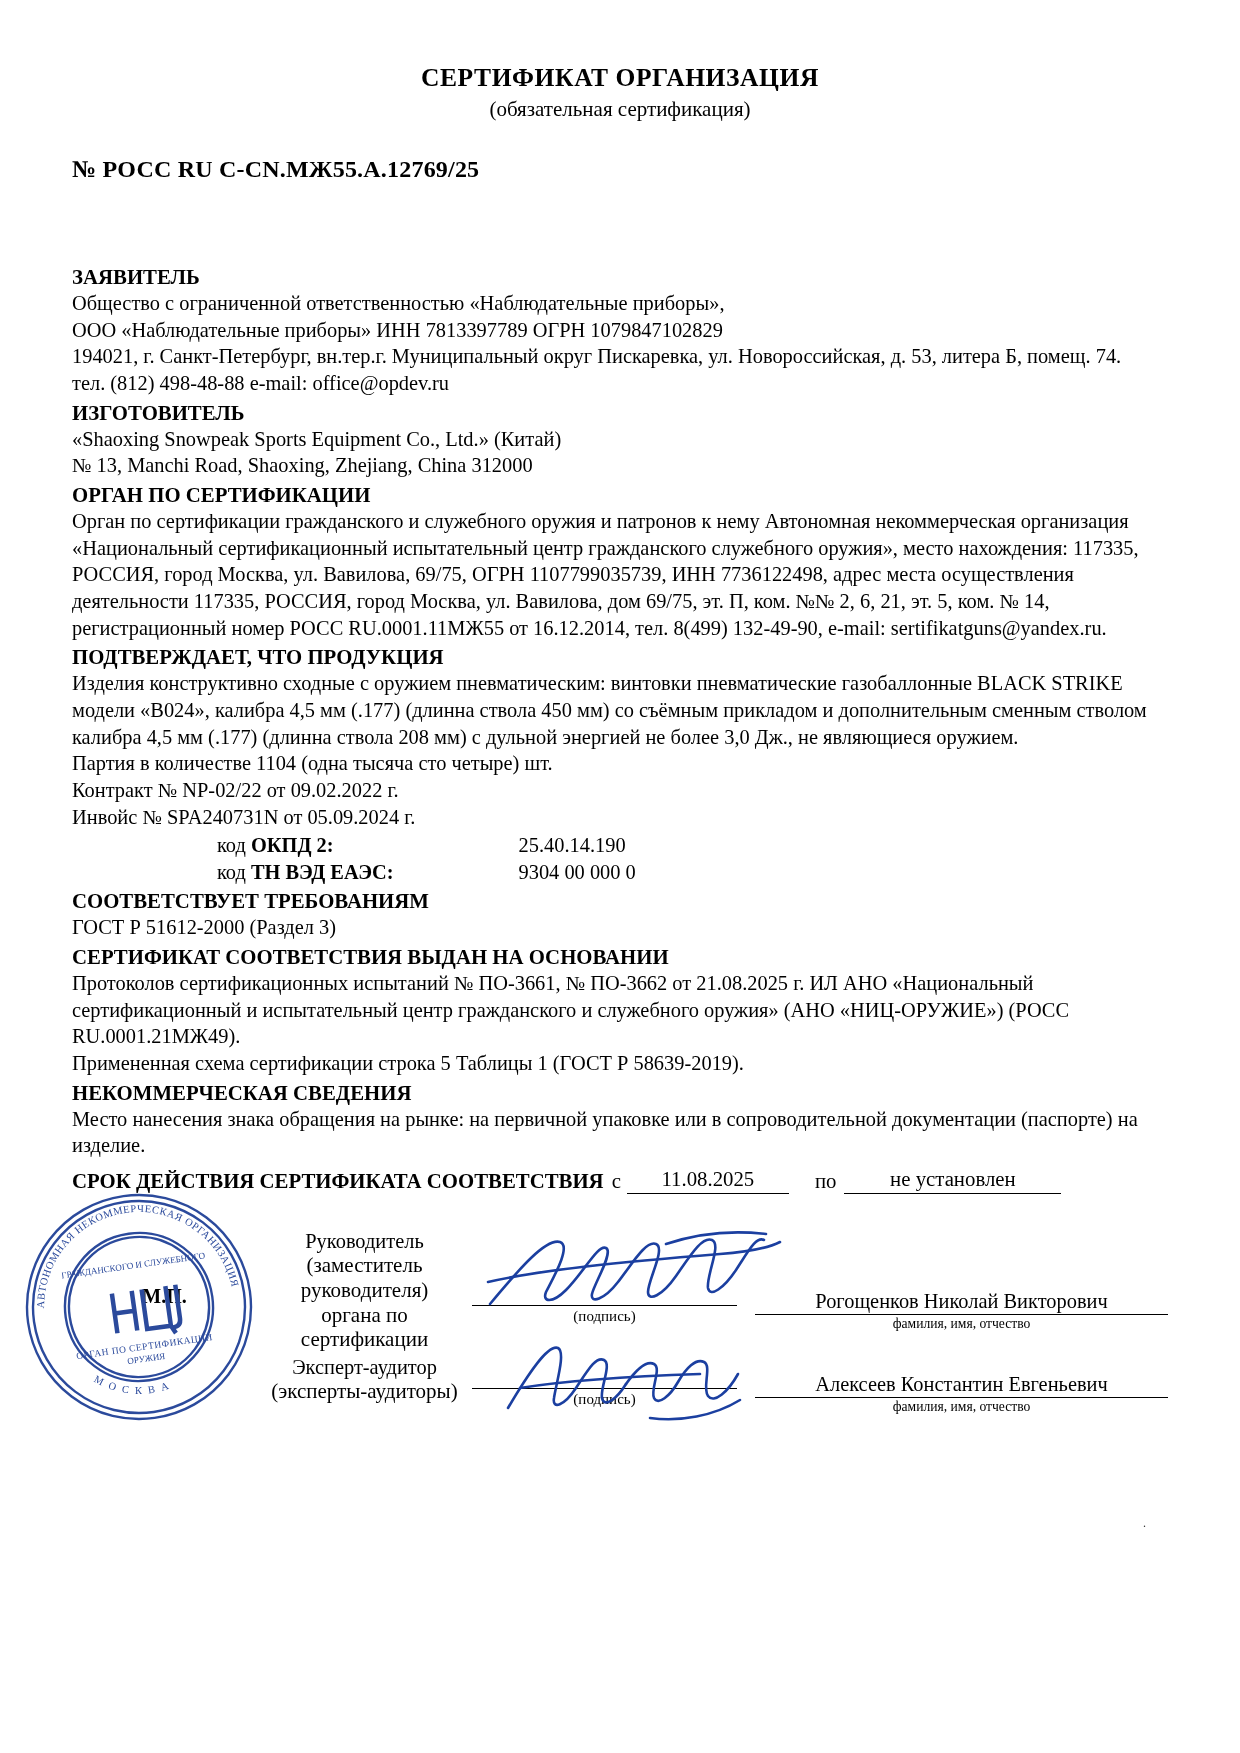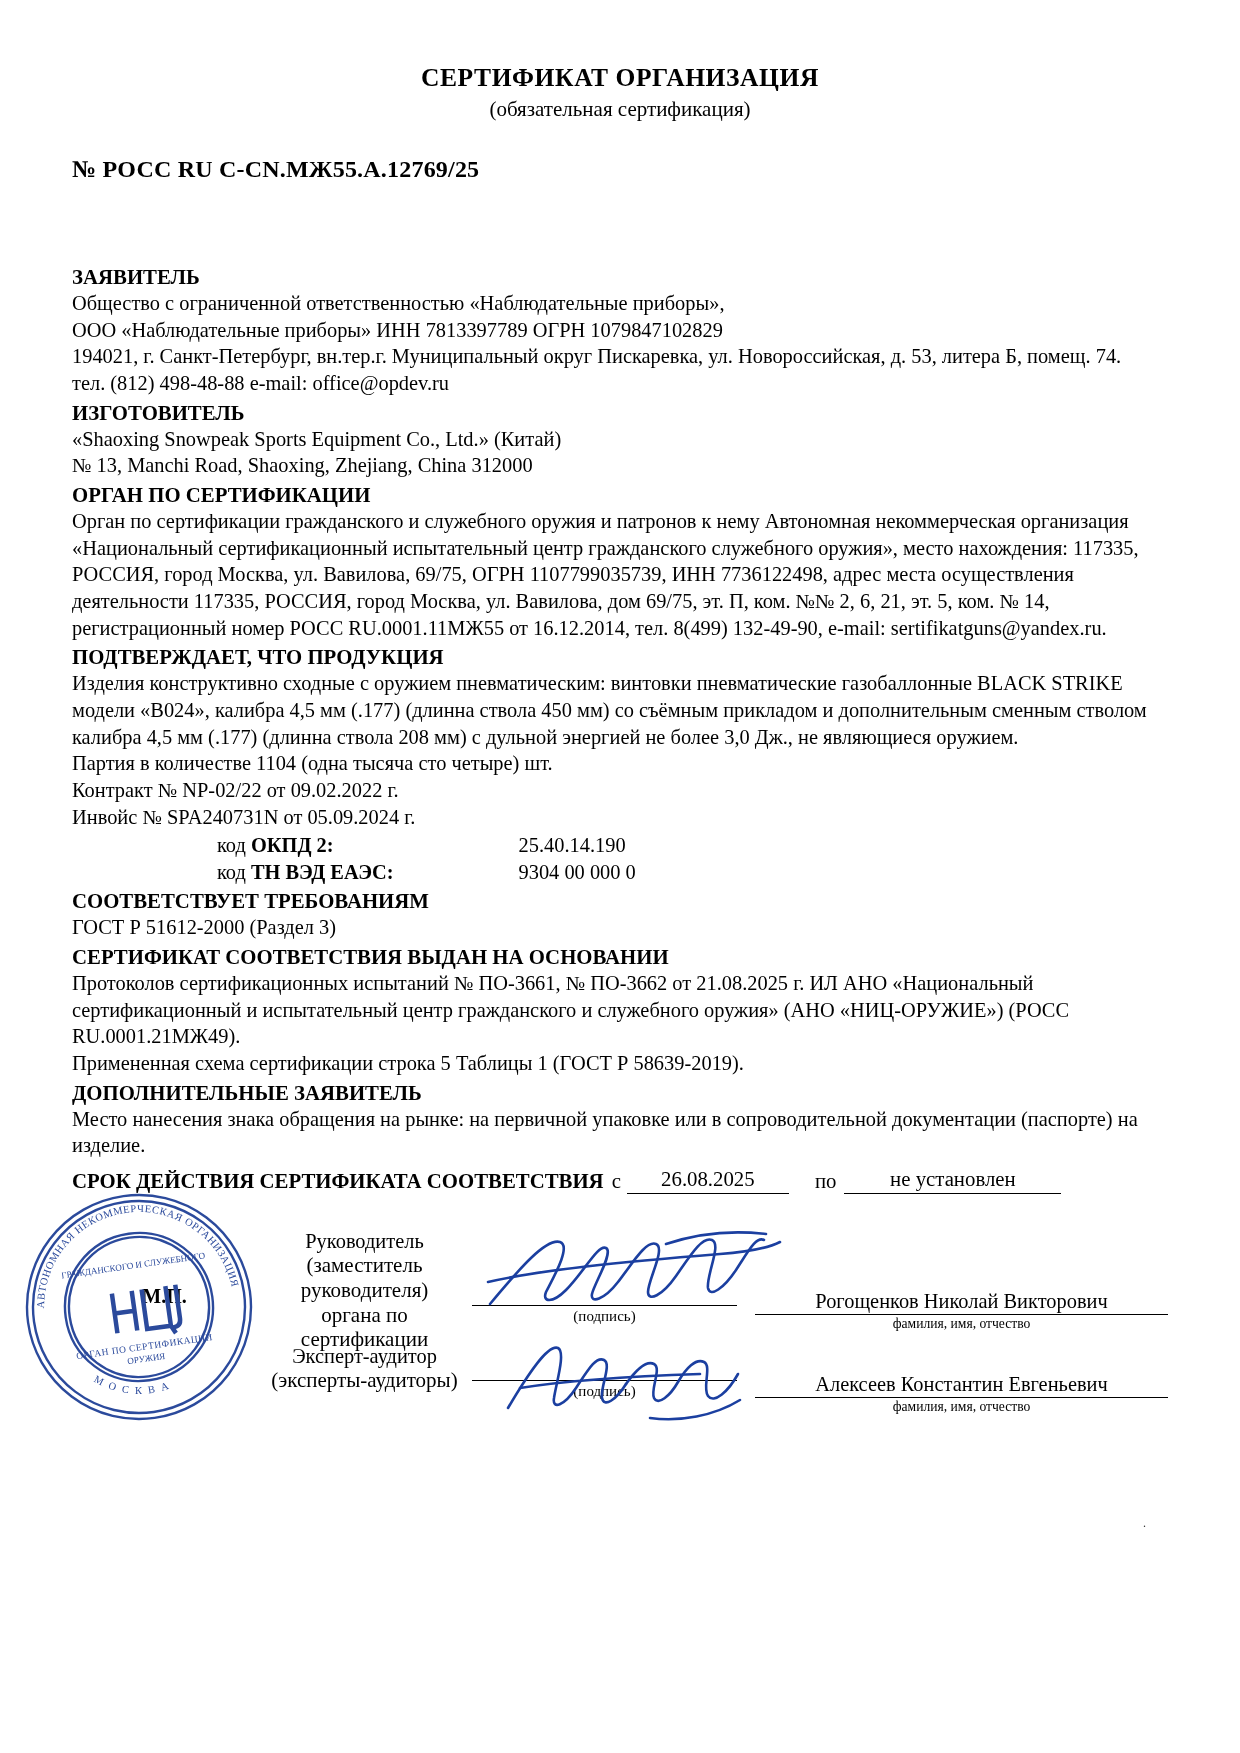--- a/index.html
+++ b/index.html
@@ -229,28 +229,28 @@
       <div class="line">ГОСТ Р 51612-2000 (Раздел 3)</div>
     </div>
 
     <div class="block">
       <div class="section-head">СЕРТИФИКАТ СООТВЕТСТВИЯ ВЫДАН НА ОСНОВАНИИ</div>
       <div class="line">Протоколов сертификационных испытаний № ПО-3661, № ПО-3662 от 21.08.2025 г. ИЛ АНО «Национальный сертификационный и испытательный центр гражданского и служебного оружия» (АНО «НИЦ-ОРУЖИЕ») (РОСС RU.0001.21МЖ49).</div>
       <div class="line">Примененная схема сертификации строка 5 Таблицы 1 (ГОСТ Р 58639-2019).</div>
     </div>
 
     <div class="block">
-      <div class="section-head">ДОПОЛНИТЕЛЬНЫЕ ЗАЯВИТЕЛЬ</div>
+      <div class="section-head">НЕКОММЕРЧЕСКАЯ СВЕДЕНИЯ</div>
       <div class="line">Место нанесения знака обращения на рынке: на первичной упаковке или в сопроводительной документации (паспорте) на изделие.</div>
     </div>
 
     <div class="validity">
       <span class="cap">СРОК ДЕЙСТВИЯ СЕРТИФИКАТА СООТВЕТСТВИЯ</span>
       <span class="sm" style="padding:0 6px 0 8px;">с</span>
-      <span class="underline-field" style="min-width:150px;">26.08.2025</span>
+      <span class="underline-field" style="min-width:150px;">11.08.2025</span>
       <span class="sm" style="padding:0 8px 0 26px;">по</span>
       <span class="underline-field" style="min-width:205px;">не установлен</span>
     </div>
 
   </div>
 
   <div class="signatures">
 
     <div class="sig-row" style="top: 18px;">
       <div style="display:flex; align-items:center;">
@@ -268,21 +268,21 @@
         </div>
         <div style="flex:1; padding-top:40px; padding-left:18px;">
           <div class="name-text">Рогощенков Николай Викторович</div>
           <div class="sig-line"></div>
           <div class="name-caption">фамилия, имя, отчество</div>
         </div>
       </div>
     </div>
 
     <div class="sig-row" style="top: 133px;">
-      <div style="display:flex; align-items:flex-start;">
+      <div style="display:flex; align-items:center;">
         <div style="width:185px;"></div>
         <div class="role" style="width:215px;">
           <span class="role-main">Эксперт-аудитор</span>
           <span class="role-sub">(эксперты-аудиторы)</span>
         </div>
         <div style="width:265px; padding-top:34px;">
           <div class="sig-line"></div>
           <div class="sig-caption">(подпись)</div>
         </div>
         <div style="flex:1; padding-top:28px; padding-left:18px;">

